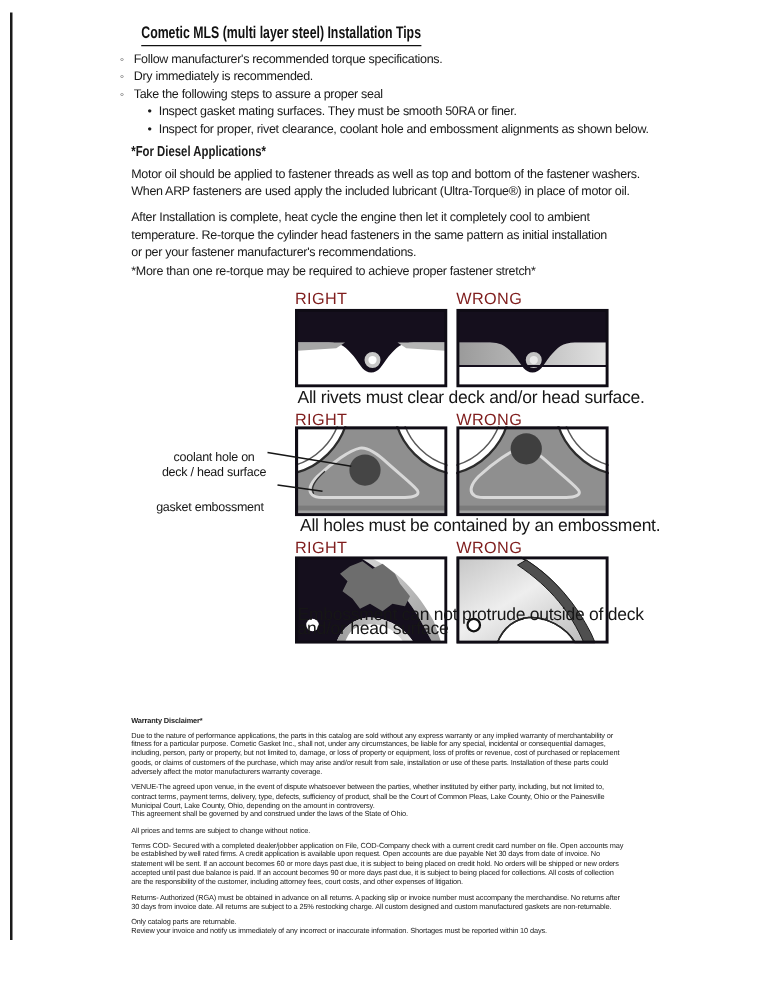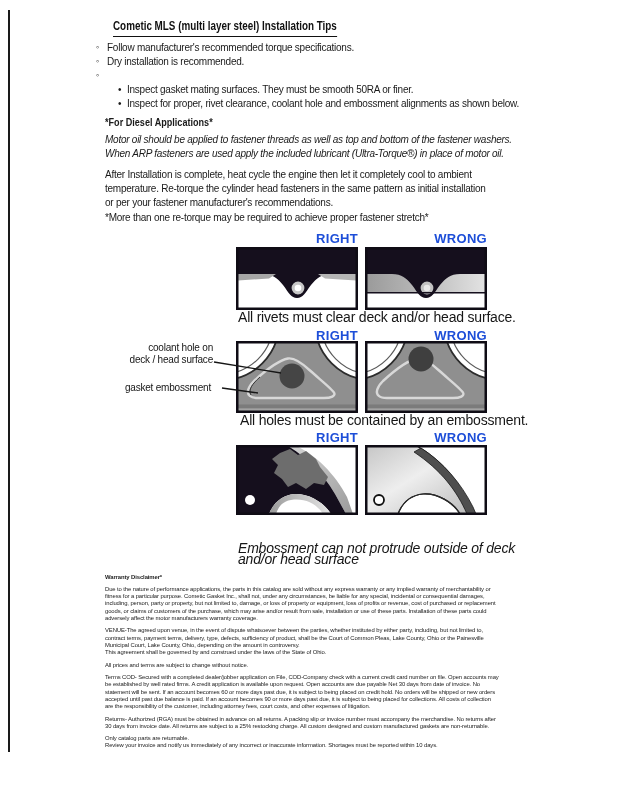--- a/index.html
+++ b/index.html
@@ -16,25 +16,25 @@
   .tips{left:96px;top:41px;font-size:10px;letter-spacing:-0.25px;line-height:13.9px;width:470px;}
   .tip-row{display:flex;}
   .tip-row .mk{width:11px;flex:0 0 11px;font-size:9px;}
   .tip-sub{margin-left:22px;}
   .tip-sub .mk{width:9px;flex:0 0 9px;font-size:10px;}
 
   .diesel-h{left:105px;top:116px;font-size:11.5px;font-weight:bold;white-space:nowrap;
             transform:scaleX(0.79);transform-origin:left top;}
   .body-p{left:105px;font-size:10px;letter-spacing:-0.25px;line-height:14px;width:480px;}
 
-  .dlabel{width:122px;text-align:right;font-size:13px;font-weight:700;letter-spacing:0.3px;color:#1d4ed8;}
+  .dlabel{width:122px;text-align:left;font-size:13px;font-weight:400;letter-spacing:0.3px;color:#7f1d1d;}
   .cap{font-size:14px;letter-spacing:-0.2px;line-height:11px;color:#161616;}
   .panel{display:block;}
 
-  .side-label{font-size:10px;letter-spacing:-0.2px;line-height:12px;text-align:right;color:#161616;}
+  .side-label{font-size:10px;letter-spacing:-0.2px;line-height:12px;text-align:center;color:#161616;margin-top:19px;}
 
   .warranty{left:105px;top:574px;width:448px;font-size:5.9px;letter-spacing:-0.1px;
             line-height:7.15px;color:#222;}
   .warranty .wh{font-weight:bold;margin:0 0 5px 0;}
   .warranty p{margin:0 0 5.5px 0;}
 
   .code{left:389px;top:757px;font-size:13.5px;letter-spacing:0.2px;color:#222;}
 </style>
 </head>
 <body>
@@ -45,37 +45,38 @@
 
   <div class="abs title">Cometic MLS (multi layer steel) Installation Tips</div>
 
   <div class="abs tips">
     <div class="tip-row">
       <span class="mk">◦</span>
       <span>Follow manufacturer's recommended torque specifications.</span>
     </div>
     <div class="tip-row">
       <span class="mk">◦</span>
-      <span>Dry installation is recommended.</span>
+      <span>Dry immediately is recommended.</span>
     </div>
     <div class="tip-row">
       <span class="mk">◦</span>
+      <span>Take the following steps to assure a proper seal</span>
     </div>
     <div class="tip-row tip-sub">
       <span class="mk">•</span>
       <span>Inspect gasket mating surfaces.  They must be smooth 50RA or finer.</span>
     </div>
     <div class="tip-row tip-sub">
       <span class="mk">•</span>
       <span>Inspect for proper, rivet clearance, coolant hole and embossment alignments as shown below.</span>
     </div>
   </div>
 
   <div class="abs diesel-h">*For Diesel Applications*</div>
-  <div class="abs body-p pre" style="top:133px;font-style:italic;">Motor oil should be applied to fastener threads as well as top and bottom of the fastener washers.
+  <div class="abs body-p pre" style="top:133px;">Motor oil should be applied to fastener threads as well as top and bottom of the fastener washers.
 When ARP fasteners are used apply the included lubricant (Ultra-Torque®) in place of motor oil.</div>
   <div class="abs body-p pre" style="top:168px;">After Installation is complete, heat cycle the engine then let it completely cool to ambient
 temperature. Re-torque the cylinder head fasteners in the same pattern as initial installation
 or per your fastener manufacturer's recommendations.</div>
   <div class="abs body-p" style="top:211px;">*More than one re-torque may be required to achieve proper fastener stretch*</div>
 
   <div class="abs dlabel" style="left:236px;top:231px;">RIGHT</div>
   <div class="abs dlabel" style="left:365px;top:231px;">WRONG</div>
 
   <svg class="abs panel" style="left:236px;top:247px;" width="122" height="63" viewBox="0 0 122 63">
@@ -180,21 +181,21 @@
       </linearGradient>
     </defs>
     <rect x="0" y="0" width="122" height="70" fill="#ffffff"></rect>
     <path d="M1,1 H52 C74,14 92,34 104,58 L110,69 H95 C88,57 72,48 58,49 C48,50 38,56 33,69 H1 Z" fill="url(#g3w)" stroke="#161616" stroke-width="1.2"></path>
     <path d="M33,69 C38,56 48,50 58,49 C72,48 88,57 95,69" fill="none" stroke="#2a2a2a" stroke-width="1.2"></path>
     <path d="M56,3 C78,17 96,38 108,62 L111,69 L102,69 C92,46 76,25 49,7 Z" fill="#4f4f4f" stroke="#1c1c1c" stroke-width="0.8"></path>
     <circle cx="14" cy="55" r="5" fill="#ffffff" stroke="#111111" stroke-width="1.8"></circle>
     <rect x="1.25" y="1.25" width="119.5" height="67.5" fill="none" stroke="#0f0c15" stroke-width="2.5"></rect>
   </svg>
 
-  <div class="abs cap pre" style="left:238px;top:543px;font-style:italic;">Embossment can not protrude outside of deck
+  <div class="abs cap pre" style="left:238px;top:486px;">Embossment can not protrude outside of deck
 and/or head surface</div>
 
   <div class="abs warranty">
     <div class="wh">Warranty Disclaimer*</div>
     <p class="pre">Due to the nature of performance applications, the parts in this catalog are sold without any express warranty or any implied warranty of merchantability or
 fitness for a particular purpose.  Cometic Gasket Inc., shall not, under any circumstances, be liable for any special, incidental or consequential damages,
 including, person, party or property, but not limited to, damage, or loss of property or equipment, loss of profits or revenue, cost of purchased or replacement
 goods, or claims of customers of the purchase, which may arise and/or result from sale, installation or use of these parts.  Installation of these parts could
 adversely affect the motor manufacturers warranty coverage.</p>
     <p class="pre">VENUE-The agreed upon venue, in the event of dispute whatsoever between the parties, whether instituted by either party, including, but not limited to,

